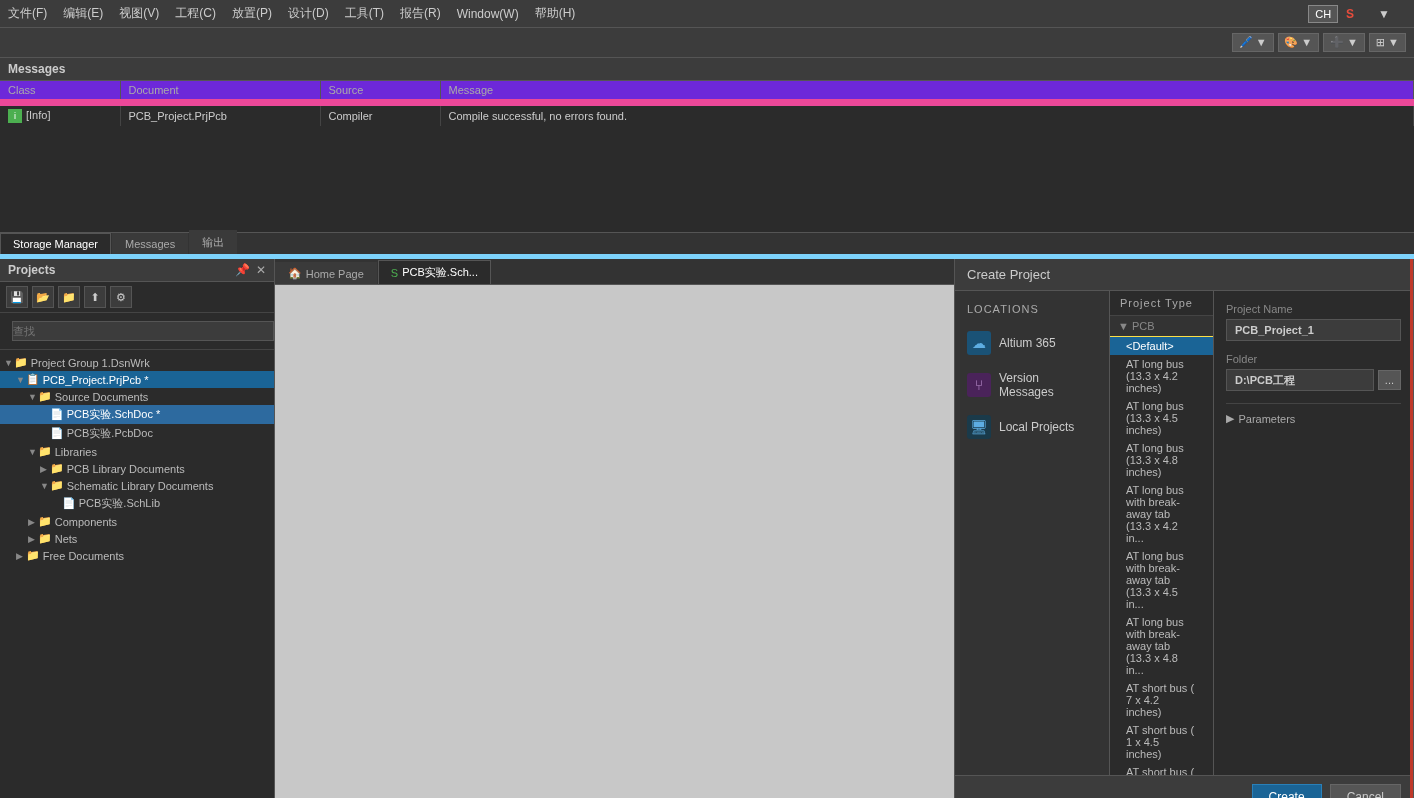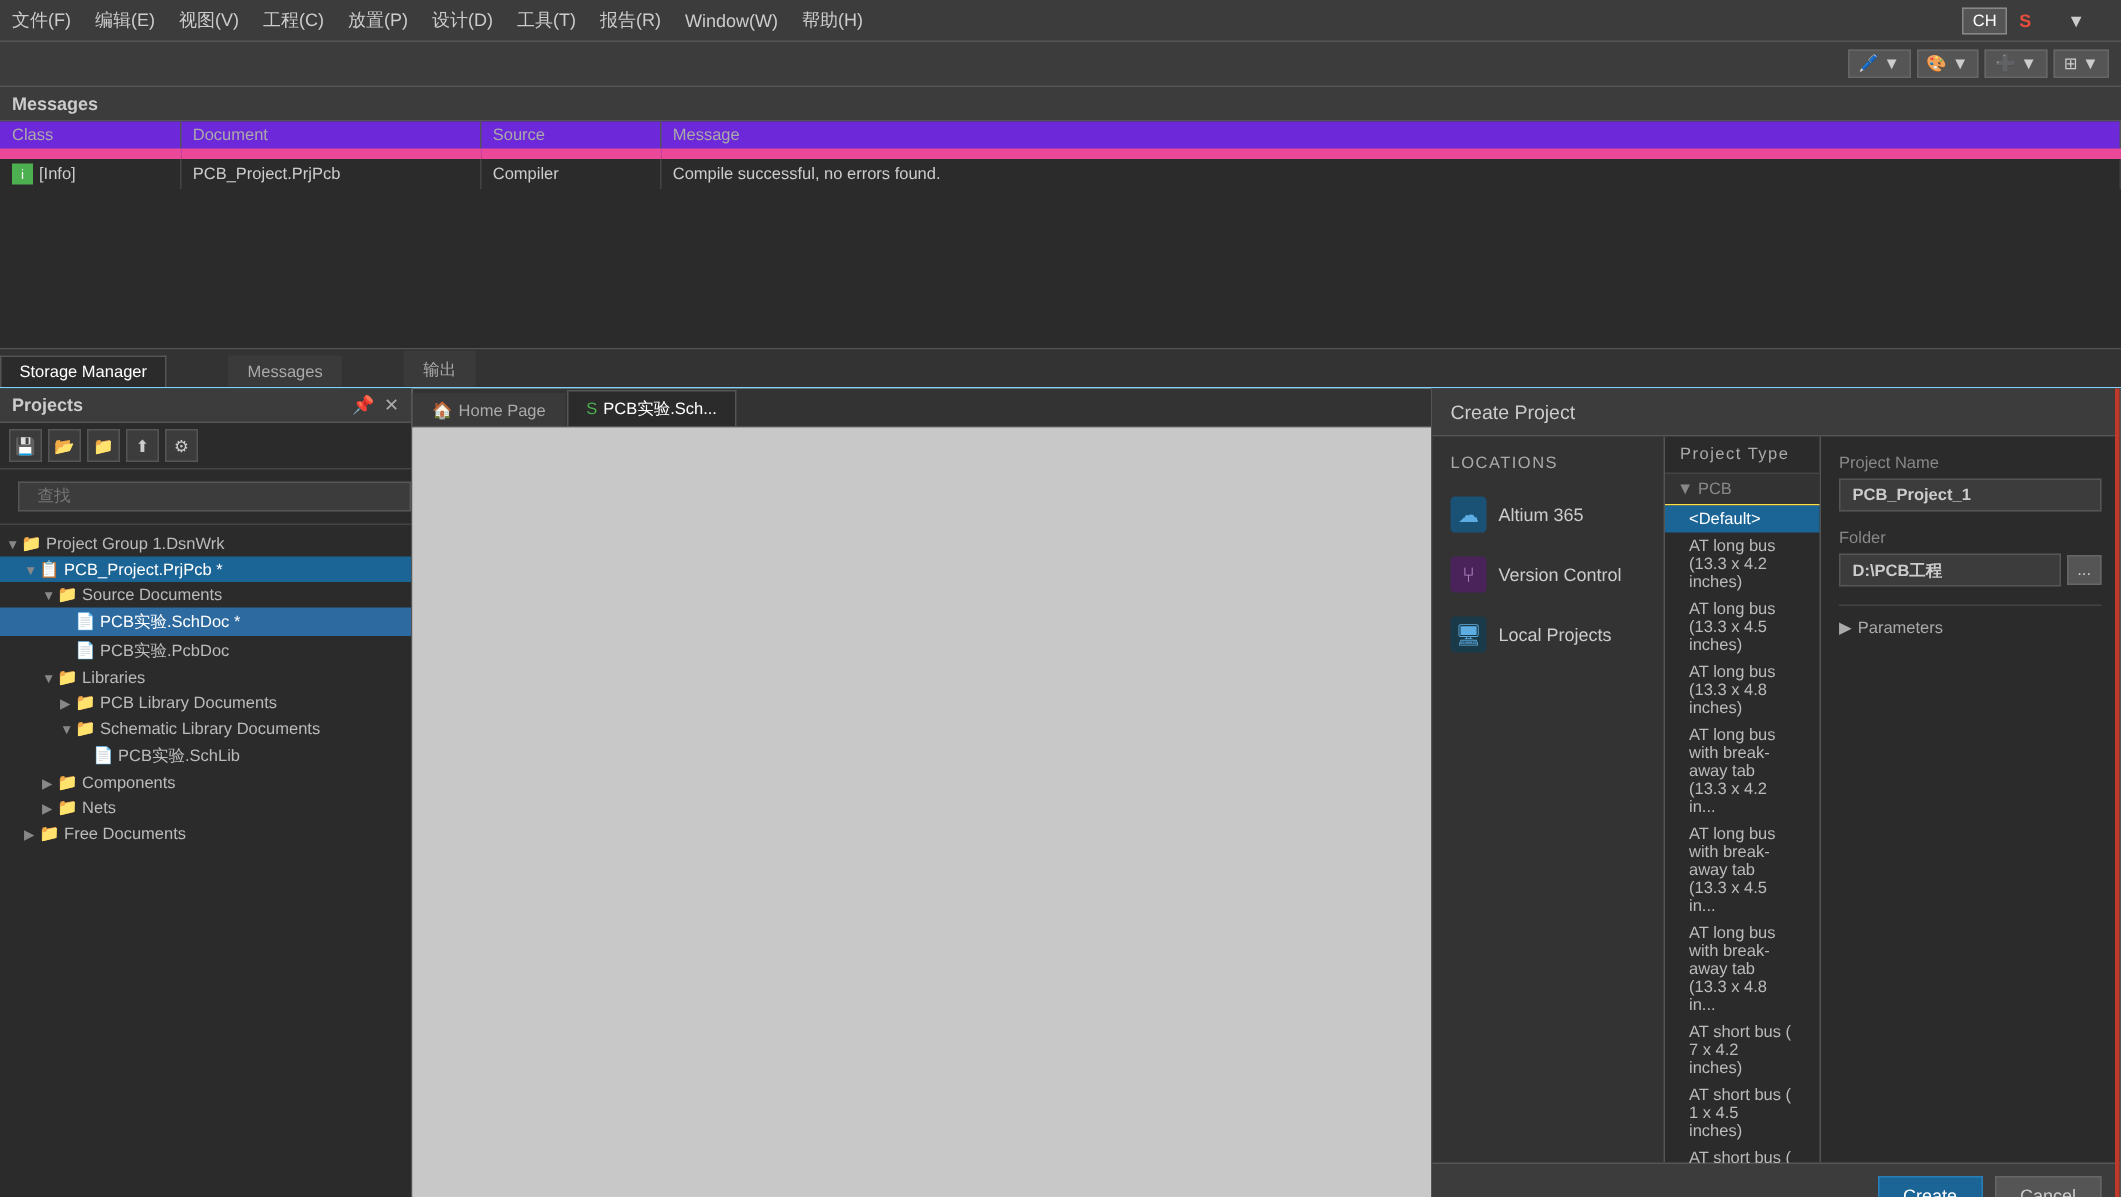--- a/index.html
+++ b/index.html
@@ -16,21 +16,21 @@
     .toolbar-btn { background: #555; border: 1px solid #666; color: #ccc; padding: 2px 6px; font-size: 11px; cursor: pointer; display: flex; align-items: center; gap: 2px; }
 
     
     #messages-panel { background: #2b2b2b; border-bottom: 1px solid #555; height: 175px; }
     #messages-title { background: #3c3c3c; padding: 4px 8px; font-size: 12px; font-weight: bold; color: #ccc; border-bottom: 1px solid #555; }
     #messages-table { width: 100%; border-collapse: collapse; }
     #messages-table th { background: #6d28d9; color: #aaa; text-align: left; padding: 3px 8px; font-size: 11px; border-bottom: 7px solid #ec4899; border-right: 1px solid #555; font-weight: normal; }
     #messages-table td { padding: 3px 8px; font-size: 11px; border-right: 1px solid #444; vertical-align: middle; }
 
     
-    #tabbar { background: #333; height: 26px; display: flex; align-items: flex-end; border-bottom: 1px solid #7dd3fc; gap: 40px; }
+    #tabbar { background: #333; height: 26px; display: flex; align-items: flex-end; border-bottom: 5px solid #7dd3fc; }
     .tab { padding: 4px 12px; font-size: 11px; color: #aaa; cursor: pointer; border: 1px solid transparent; border-bottom: none; margin-right: 1px; background: #3a3a3a; }
     .tab.active { background: #2b2b2b; color: #fff; border-color: #555; border-bottom-color: #2b2b2b; }
 
     
     #main { display: flex; height: calc(798px - 28px - 30px - 175px - 26px); }
 
     
     #projects-panel { width: 275px; background: #2b2b2b; border-right: 1px solid #555; display: flex; flex-direction: column; }
     #projects-header { background: #3c3c3c; padding: 4px 8px; display: flex; align-items: center; justify-content: space-between; border-bottom: 1px solid #555; }
     #projects-header-title { font-size: 12px; color: #ccc; font-weight: bold; }
@@ -158,21 +158,21 @@
       </div>
     </div>
     <div id="projects-toolbar">
       <div class="proj-tool-btn">💾</div>
       <div class="proj-tool-btn">📂</div>
       <div class="proj-tool-btn">📁</div>
       <div class="proj-tool-btn">⬆</div>
       <div class="proj-tool-btn">⚙</div>
     </div>
     <div style="padding: 4px 6px; border-bottom: 1px solid #444;">
-      <input type="text" id="search-box" style="background: rgb(60, 60, 60); border: 1px solid rgb(85, 85, 85); color: rgb(204, 204, 204); padding: 3px 12px; font-size: 11px; width: 100%;" placeholder="查找">
+      <input type="text" id="search-box" style="background: rgb(60, 60, 60); border: 1px solid rgb(85, 85, 85); color: rgb(204, 204, 204); padding: 3px 0; font-size: 11px; width: 100%;" placeholder="查找">
     </div>
     <div class="tree-container" id="project-tree">
     <div class="tree-item indent0">
           <span class="tri">▼</span>
           <span class="folder-icon" style="color:#f0a500;">📁</span>
           <span>Project Group 1.DsnWrk</span>
         </div>
         <div class="tree-item indent1 selected">
           <span class="tri">▼</span>
           <span class="folder-icon" style="color:#4caf50;">📋</span>
@@ -252,21 +252,21 @@
       <div id="dialog-body">
 
         <div id="locations-panel">
           <div id="locations-title">LOCATIONS</div>
           <div class="location-item">
             <div class="loc-icon cloud">☁</div>
             <span>Altium 365</span>
           </div>
           <div class="location-item">
             <div class="loc-icon git">⑂</div>
-            <span>Version Control</span>
+            <span>Version Messages</span>
           </div>
           <div class="location-item">
             <div class="loc-icon local">🖥</div>
             <span>Local Projects</span>
           </div>
         </div>
 
         <div id="project-type-panel">
           <div id="project-type-title">Project Type</div>
           <div class="pt-list" id="pt-list">

